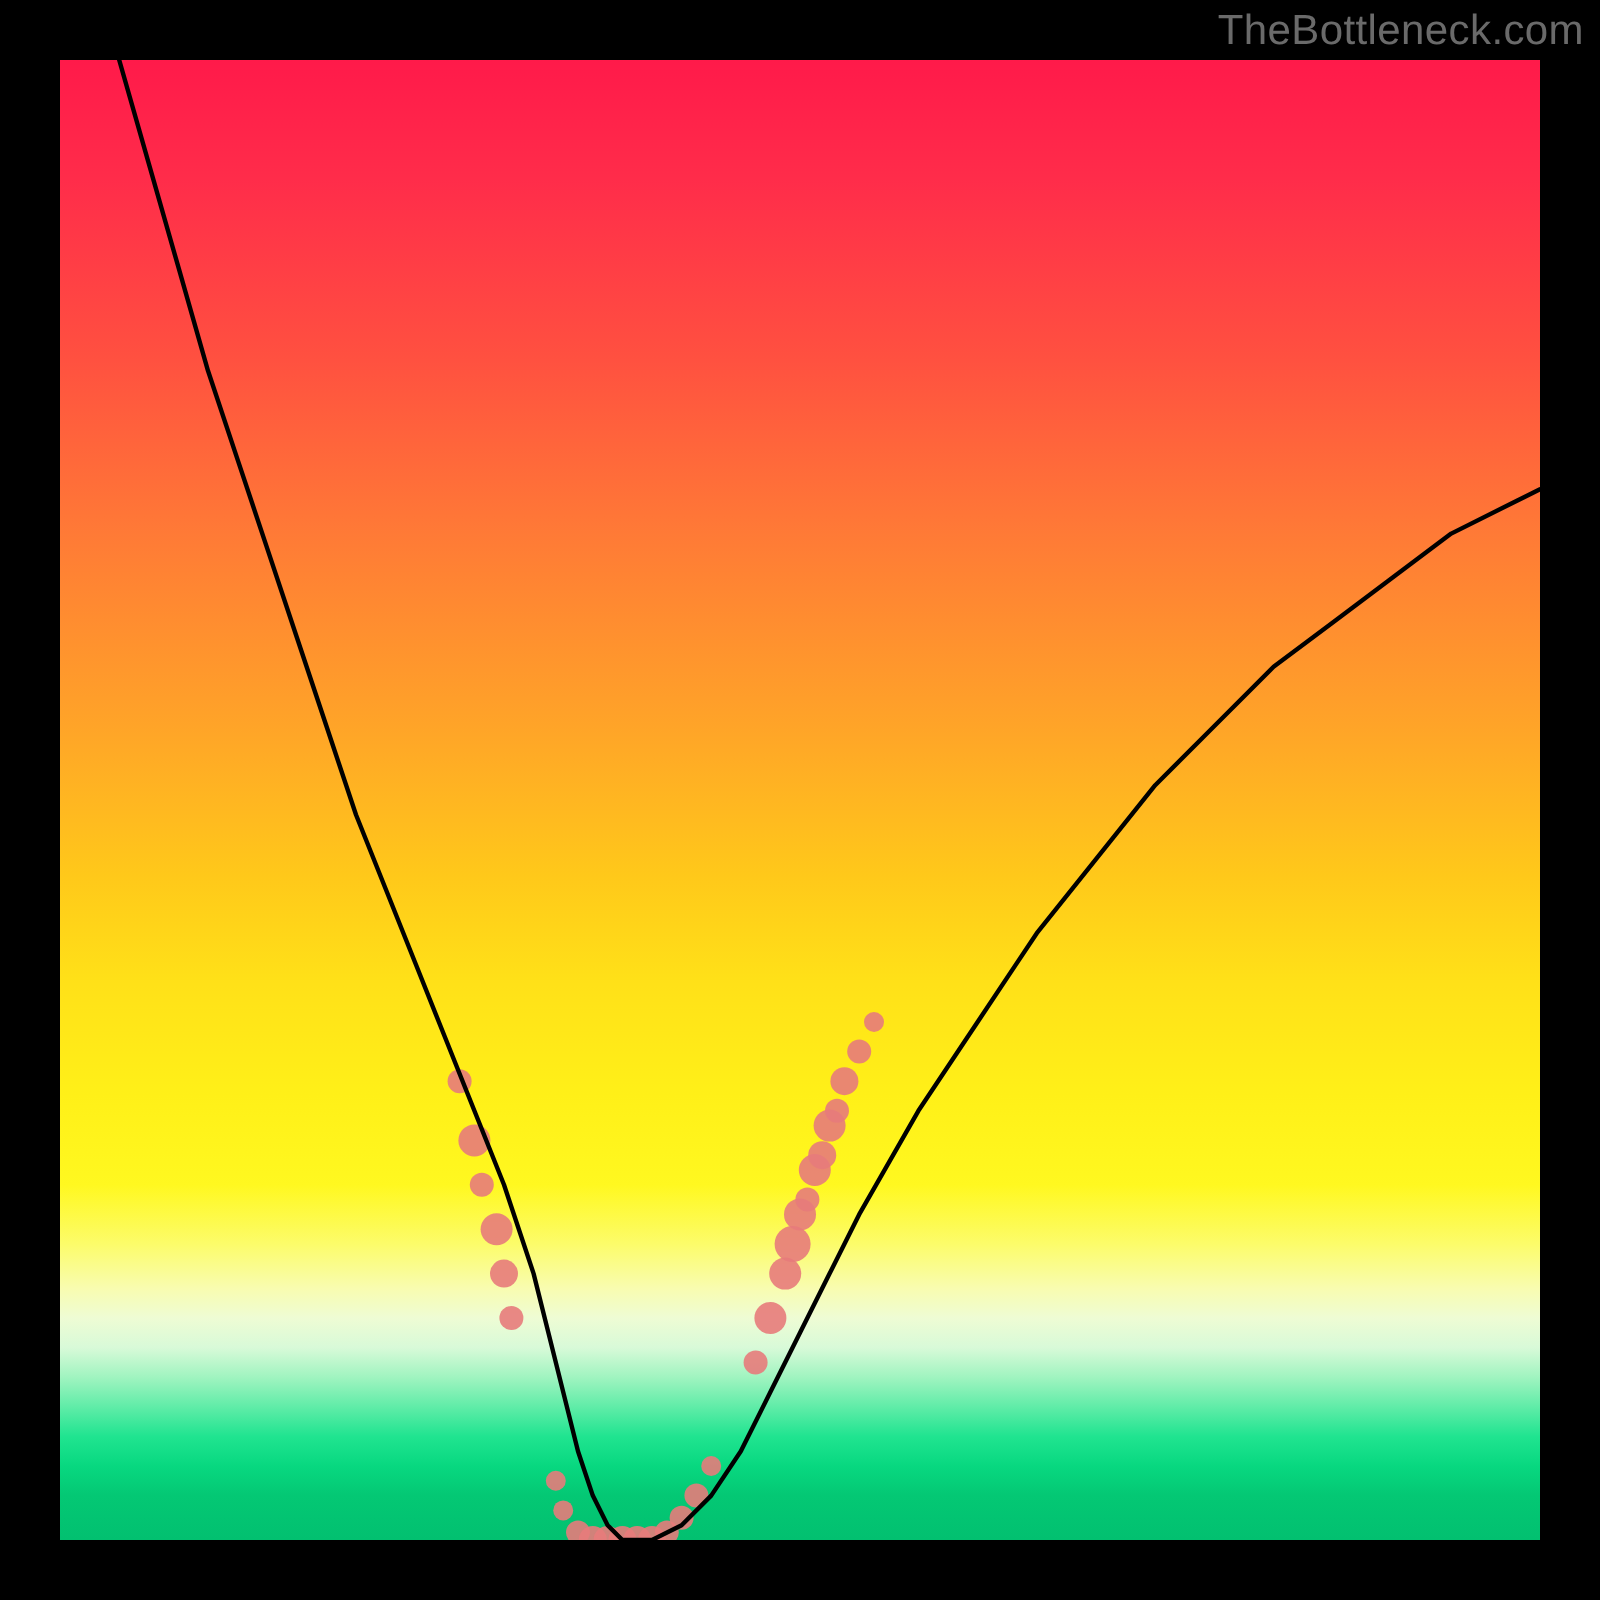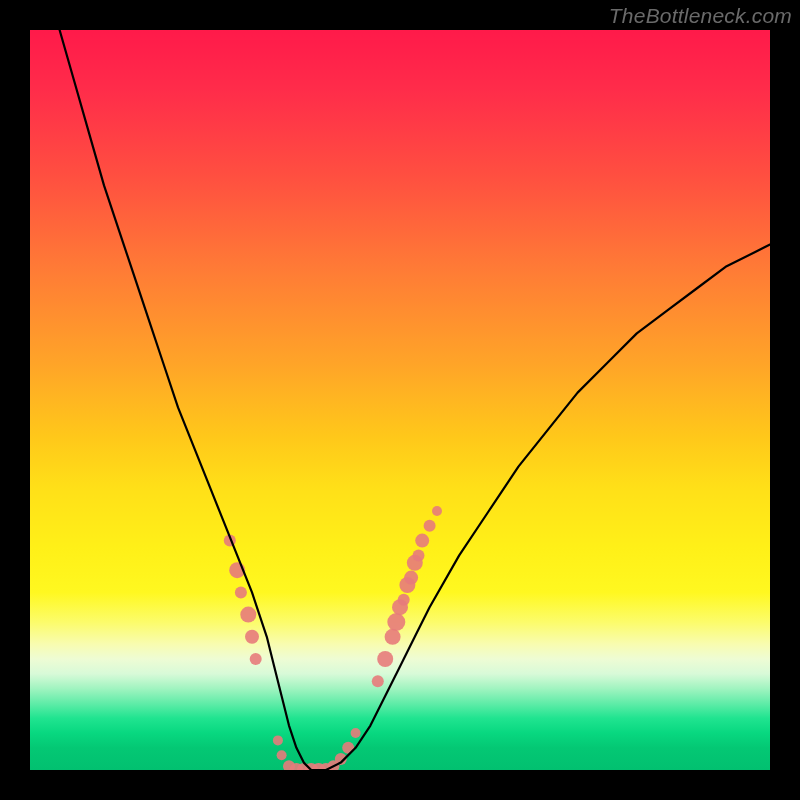--- a/index.html
+++ b/index.html
@@ -11,21 +11,20 @@
     background: #000;
     font-family: Arial, Helvetica, sans-serif;
   }
   .frame {
     position: absolute;
     top: 0;
     left: 0;
     width: 800px;
     height: 800px;
     background: #000;
-    font-style: italic;
   }
   .plot-area {
     position: absolute;
     top: 30px;
     left: 30px;
     width: 740px;
     height: 740px;
     overflow: hidden;
   }
   .gradient-bg {

